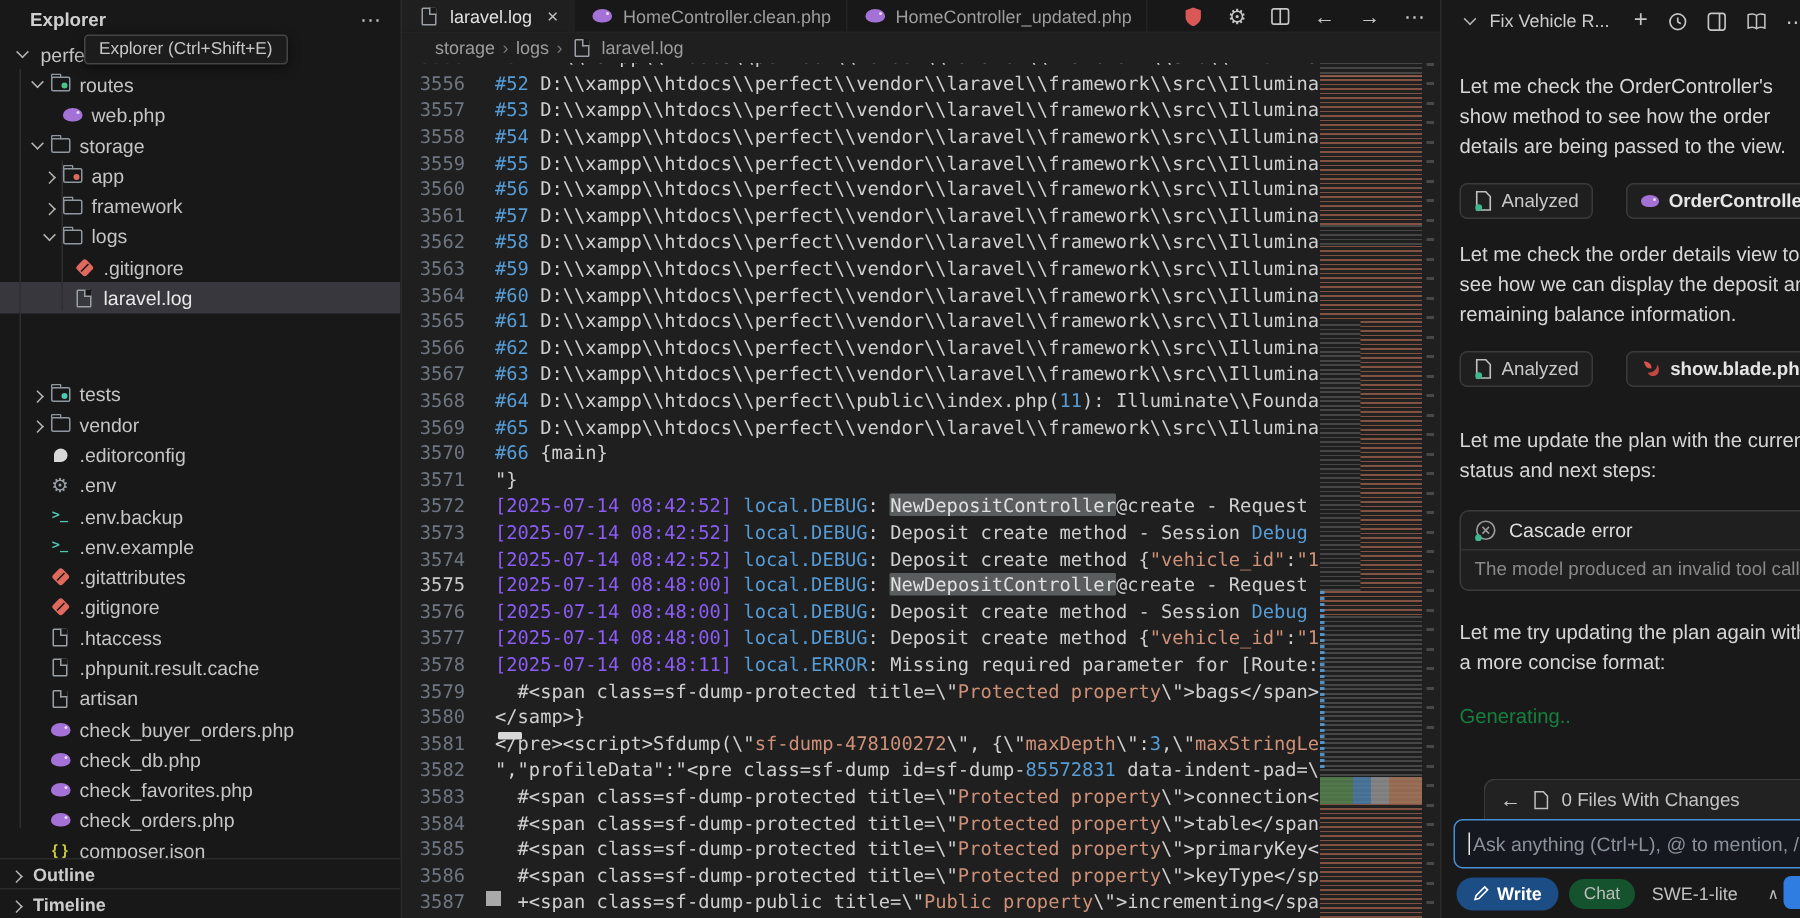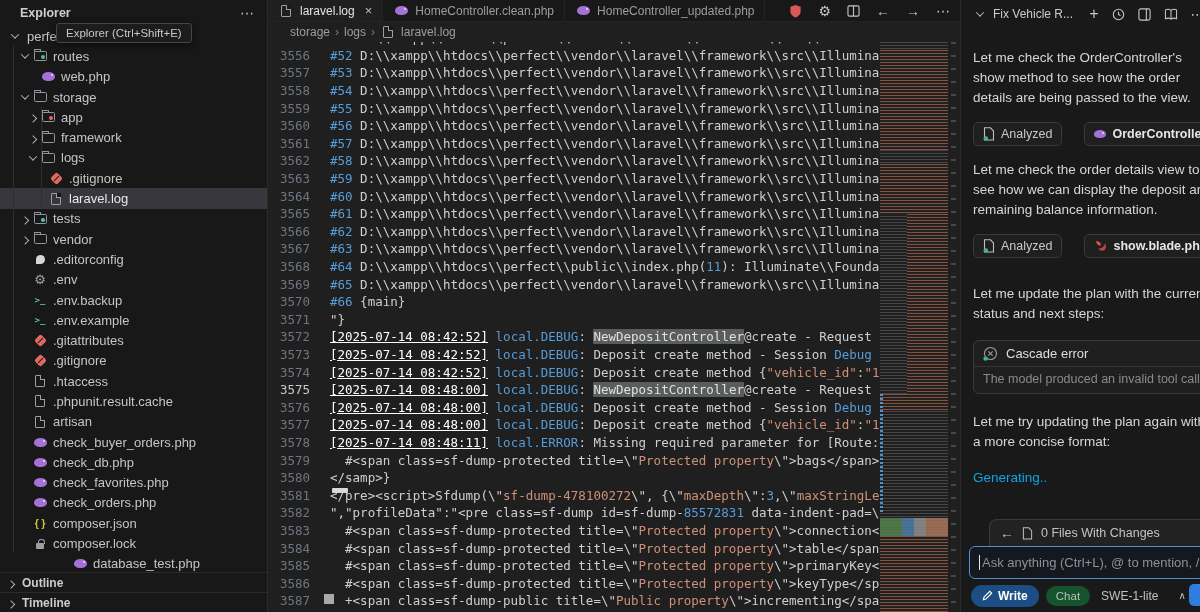--- a/index.html
+++ b/index.html
@@ -50,21 +50,21 @@
   .tab-actions { margin-left:auto; display:flex; align-items:center; gap:16px; padding:0 10px; color:#c5c5c5; }
   .tab-actions .ai { font-size:14px; cursor:pointer; display:flex; align-items:center; }
   .breadcrumb { position:absolute; top:22px; left:0; right:0; height:20px; display:flex; align-items:center; gap:5px; padding-left:22px; font-size:12px; color:#9d9d9d; }
   .bc-sep { color:#7a7a7a; font-size:12px; }
   .code { position:absolute; top:42px; left:0; right:80px; bottom:0; overflow:hidden; font-family:"DejaVu Sans Mono", monospace; font-size:12.5px; }
   .codein { margin-top:-13px; }
   .cl { height:17.6px; display:flex; align-items:center; white-space:pre; }
   .ln { width:42px; flex:none; text-align:right; color:#6e7681; padding-right:0; }
   .ln.cur { color:#c9c9c9; }
   .ct { padding-left:20px; }
-  .sg-t { color:#cfcfcf; } .sg-m { color:#569cd6; } .sg-d { color:#ffffff;text-decoration:underline; }
+  .sg-t { color:#cfcfcf; } .sg-m { color:#569cd6; } .sg-d { color:#8b5cf6; }
   .sg-b { color:#569cd6; } .sg-s { color:#ce9178; } .sg-n { color:#569cd6; }
   .sg-h { color:#e0e0e0; background:#5a5d5e; border-radius:1px; }
   .minimap { position:absolute; top:42px; bottom:0; left:612px; width:68px; }
   .mm-base { position:absolute; inset:0; background:repeating-linear-gradient(180deg, rgba(170,170,170,.28) 0 1px, transparent 1px 3px); }
   .mm { position:absolute; left:0; right:0; }
   .mm.brown { background:repeating-linear-gradient(180deg, rgba(199,116,87,.6) 0 1px, rgba(31,31,31,.9) 1px 3px); }
   .mm.half { left:40%; }
   .mm.bluestrip { width:3px; right:auto; background:repeating-linear-gradient(180deg, rgba(86,156,214,.9) 0 2px, transparent 2px 4px); }
   .mm.colorband { background:linear-gradient(90deg, #55804d 0 22px, #4d7da8 22px 34px, #8f8f8f 34px 46px, #a8765a 46px 68px); opacity:.85; }
   .mm-marker { position:absolute; left:64px; top:488px; width:16px; height:5px; background:#d8d8d8; border-radius:1px; z-index:3; }
@@ -79,21 +79,21 @@
   .chat-hicons .ci { display:flex; align-items:center; cursor:pointer; }
   .msg { margin:0 0 0 12px; width:280px; line-height:20px; color:#d6d6d6; white-space:pre-line; }
   .chiprow { display:flex; gap:22px; margin:14px 0 14px 12px; }
   .chip { display:flex; align-items:center; gap:6px; height:24px; padding:0 9px; background:#1f1f1f; border:1px solid #3a3a3a; border-radius:5px; font-size:12.5px; color:#c9c9c9; white-space:nowrap; cursor:pointer; flex:none; }
   .chip b { color:#e6e6e6; font-weight:bold; }
   .chip .range { color:#8a8a8a; }
   .errcard { margin:16px 0 0 12px; width:272px; background:#1f1f1f; border:1px solid #3a3a3a; border-radius:6px; }
   .errhead { display:flex; align-items:center; gap:8px; padding:5px 9px; color:#dedede; font-size:13px; }
   .errhead .spacer { flex:1; }
   .errbody { border-top:1px solid #333333; padding:5px 9px 7px; color:#8a8a8a; font-size:12.5px; }
-  .generating { margin:18px 0 0 12px; color:#0ea5e9; }
+  .generating { margin:18px 0 0 12px; color:#15803d; }
   .chat-bottom { position:absolute; left:0; bottom:0; width:240px; }
   .filesbar { position:relative; margin-left:28px; width:260px; height:27px; background:#222222; border:1px solid #3a3a3a; border-bottom:none; border-radius:8px 8px 0 0; display:flex; align-items:center; gap:8px; padding:0 10px; font-size:12.5px; color:#c3c3c3; }
   .chat-input { position:relative; margin:0 0 0 8px; width:280px; height:33px; background:#15191f; border:1.4px solid #4a8fd6; border-radius:6px; display:flex; align-items:center; padding:0 9px; cursor:text; }
   .caret { width:1px; height:15px; background:#e8e8e8; margin-right:2px; }
   .placeholder { color:#8b9198; font-size:13px; white-space:nowrap; }
   .chat-footer { display:flex; align-items:center; height:33px; padding-left:10px; gap:7px; }
   .pill-write { display:flex; align-items:center; gap:5px; height:22px; padding:0 11px; border-radius:11px; background:#1d4d85; color:#ffffff; font-size:12px; font-weight:bold; cursor:pointer;justify-content:flex-end; }
   .pill-chat { display:flex; align-items:center; height:20px; padding:0 10px; border-radius:10px; background:#14532d; color:#bdbdbd; font-size:11.5px; cursor:pointer; }
   .model { display:flex; align-items:center; gap:20px; color:#c0c0c0; font-size:12px; margin-left:4px; cursor:pointer; }
   .sendbtn { position:absolute; right:-12px; bottom:6px; width:24px; height:22px; background:#2f7de1; border-radius:5px; cursor:pointer; }
@@ -164,21 +164,21 @@
             <span class="ico-git"></span>
           </span>
           <span class="lbl">.gitignore</span>
         </div>
         <div class="trow selected" style="padding-left: 48px;">
           <span class="ticon">
             <span class="ico-doc"></span>
           </span>
           <span class="lbl">laravel.log</span>
         </div>
-        <div class="trow" style="padding-left: 18px;">
+        <div class="trow" style="padding-left: 18px; margin-top: 44px;">
           <span class="chev right"></span>
           <span class="ticon">
             <span class="ico-folder">
               <span class="fdot" style="background:#4ec9b0"></span>
             </span>
           </span>
           <span class="lbl">tests</span>
         </div>
         <div class="trow" style="padding-left: 18px;">
           <span class="chev right"></span>

